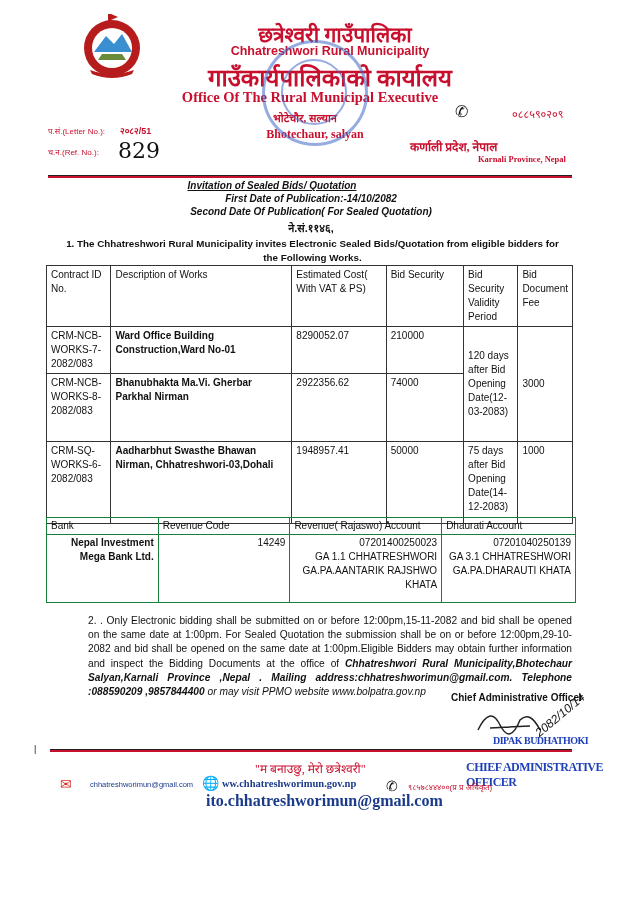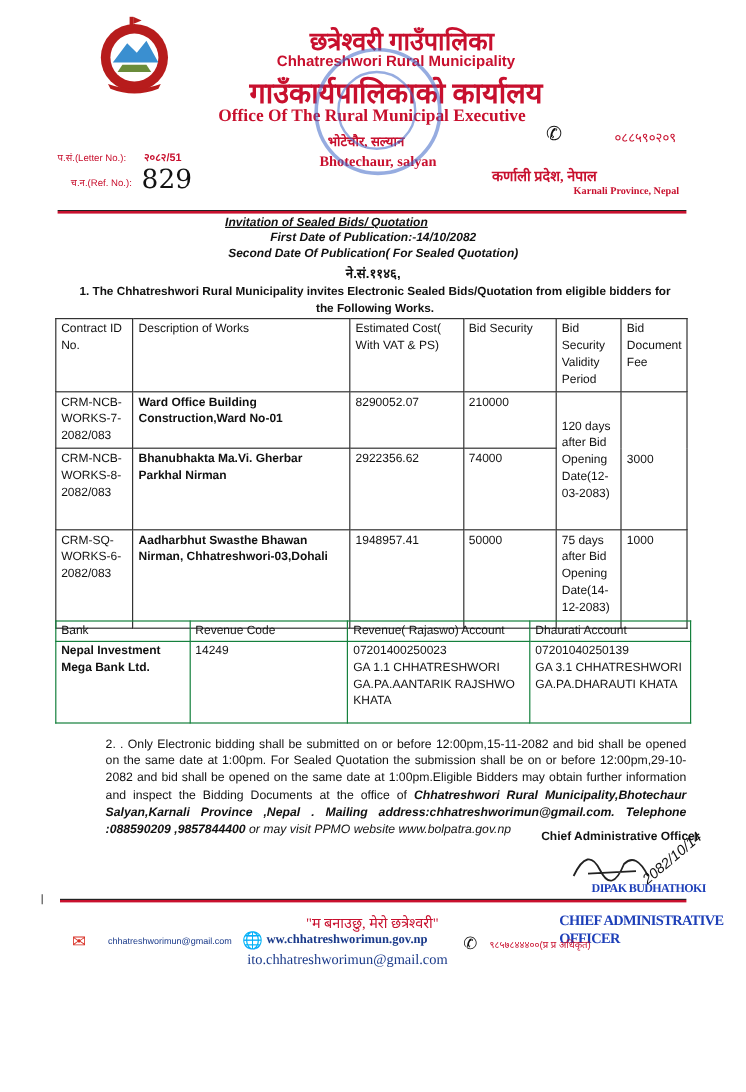--- a/index.html
+++ b/index.html
@@ -47,21 +47,21 @@
     <div class="stamp-inner"></div>
   </div>
 
 <div class="abs" style="left:455px; top:102px; font-size:16px;">✆</div>
 <div class="abs red" style="left:512px; top:106px; font-size:11px;">०८८५९०२०९</div>
 <div class="abs red serif" style="left:410px; top:138px; font-size:12px; font-weight:bold;">कर्णाली प्रदेश, नेपाल</div>
 <div class="abs red serif" style="left:478px; top:154px; font-size:8.5px; font-weight:bold;">Karnali Province, Nepal</div>
 
 <div class="abs red" style="left:48px; top:125px; font-size:8px;">प.सं.(Letter No.):</div>
 <div class="abs red" style="left:120px; top:124px; font-size:9px; font-weight:bold;">२०८२/51</div>
-<div class="abs red" style="left:48px; top:146px; font-size:8px;margin-left:11px;">च.न.(Ref. No.):</div>
+<div class="abs red" style="left:48px; top:146px; font-size:8px;">च.न.(Ref. No.):</div>
 <div class="abs" style="left:118px; top:138px; font-size:22px; font-family:'DejaVu Serif', serif;">829</div>
 
 <div class="abs rule" style="left:48px; top:175px; width:524px;"></div>
 
 <div class="abs hdr-line" style="left:0; top:180px; width:544px; font-size:10px; font-style:italic; text-decoration:underline;">Invitation of Sealed Bids/ Quotation</div>
 <div class="abs hdr-line" style="left:0; top:193px; width:622px; font-size:10px; font-style:italic;">First Date of Publication:-14/10/2082</div>
 <div class="abs hdr-line" style="left:0; top:206px; width:622px; font-size:10px; font-style:italic;">Second Date Of Publication( For Sealed Quotation)</div>
 <div class="abs hdr-line" style="left:0; top:220px; width:622px; font-size:11px;">ने.सं.११४६,</div>
 <div class="abs bold" style="left:60px; top:237px; width:505px; font-size:9.8px; text-align:center; line-height:14px;">1. The Chhatreshwori Rural Municipality invites Electronic Sealed Bids/Quotation from eligible bidders for the Following Works.</div>
 
@@ -115,21 +115,21 @@
       <col style="width:152px">
       <col style="width:134px">
     </colgroup>
   <tbody>
       <tr>
     <td>Bank</td>
     <td>Revenue Code</td>
     <td>Revenue( Rajaswo) Account</td>
     <td>Dhaurati Account</td>
   </tr>
-  <tr style="height:68px;">
+  <tr style="height:68px;text-align:right;">
     <td class="bold">Nepal Investment Mega Bank Ltd.</td>
     <td>14249</td>
     <td>
       <div>07201400250023</div>
       <div>GA 1.1 CHHATRESHWORI GA.PA.AANTARIK RAJSHWO KHATA</div>
     </td>
     <td>
       <div>07201040250139</div>
       <div>GA 3.1 CHHATRESHWORI GA.PA.DHARAUTI KHATA</div>
     </td>
@@ -152,15 +152,15 @@
 
 <div class="abs" style="left:34px; top:744px; font-size:9px;">|</div>
 <div class="abs rule" style="left:50px; top:749px; width:522px;"></div>
 
 <div class="abs blue-stamp" style="left:466px; top:760px; font-size:12px;">CHIEF ADMINISTRATIVE OFFICER</div>
 <div class="abs red serif" style="left:255px; top:760px; font-size:12px;">"म बनाउछु, मेरो छत्रेश्वरी"</div>
 <div class="abs" style="left:60px; top:776px; font-size:14px; color:#d93025;">✉</div>
 <div class="abs" style="left:90px; top:780px; font-size:7.5px; color:#1a3a8a;">chhatreshworimun@gmail.com</div>
 <div class="abs" style="left:202px; top:775px; font-size:14px; color:#1a3a8a;">🌐</div>
 <div class="abs serif" style="left:222px; top:778px; font-size:10.5px; font-weight:bold; color:#1a3a8a;">ww.chhatreshworimun.gov.np</div>
-<div class="abs serif" style="left:206px; top:792px; font-size:12px; font-weight:normal; color:#1a3a8a;">ito.chhatreshworimun@gmail.com</div>
+<div class="abs serif" style="left:206px; top:792px; font-size:16px; font-weight:bold; color:#1a3a8a;">ito.chhatreshworimun@gmail.com</div>
 <div class="abs" style="left:386px; top:778px; font-size:14px;">✆</div>
 <div class="abs red" style="left:408px; top:781px; font-size:8px;">९८५७८४४४००(प्र प्र अधिकृत)</div>
 
 </body></html>

